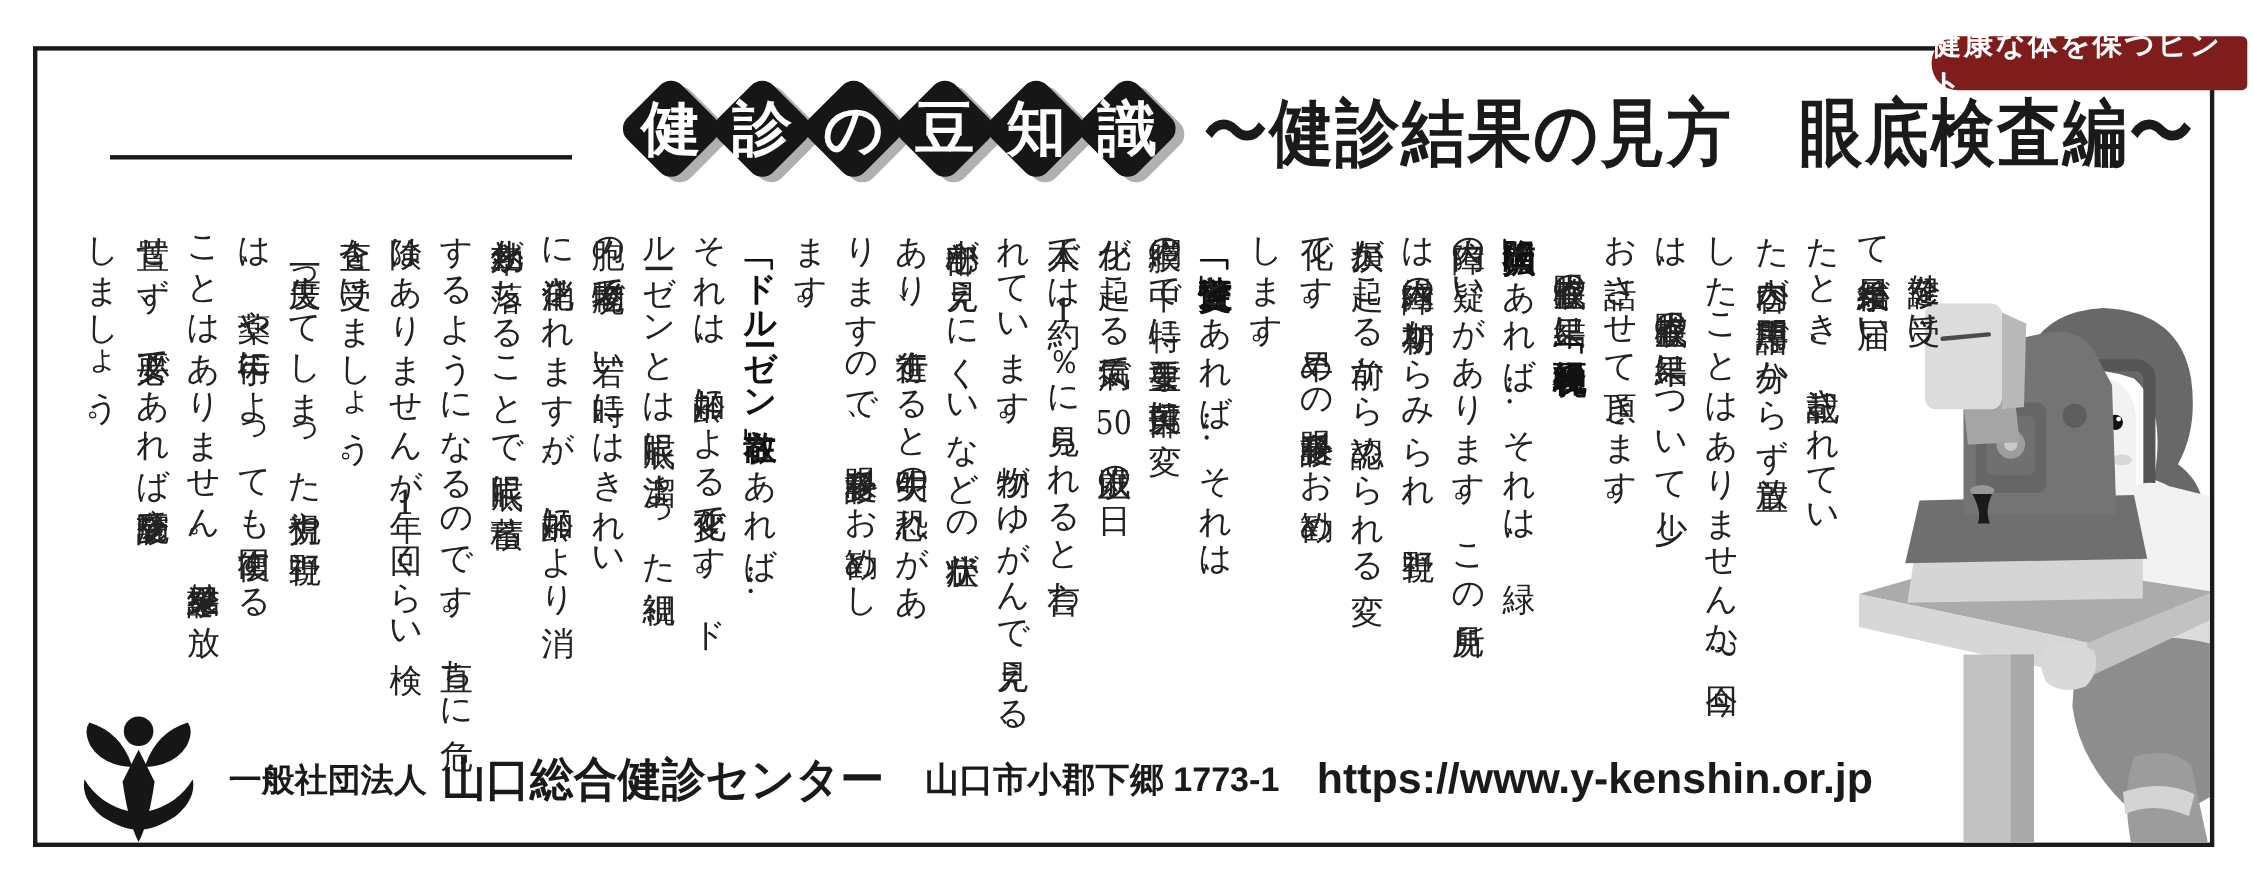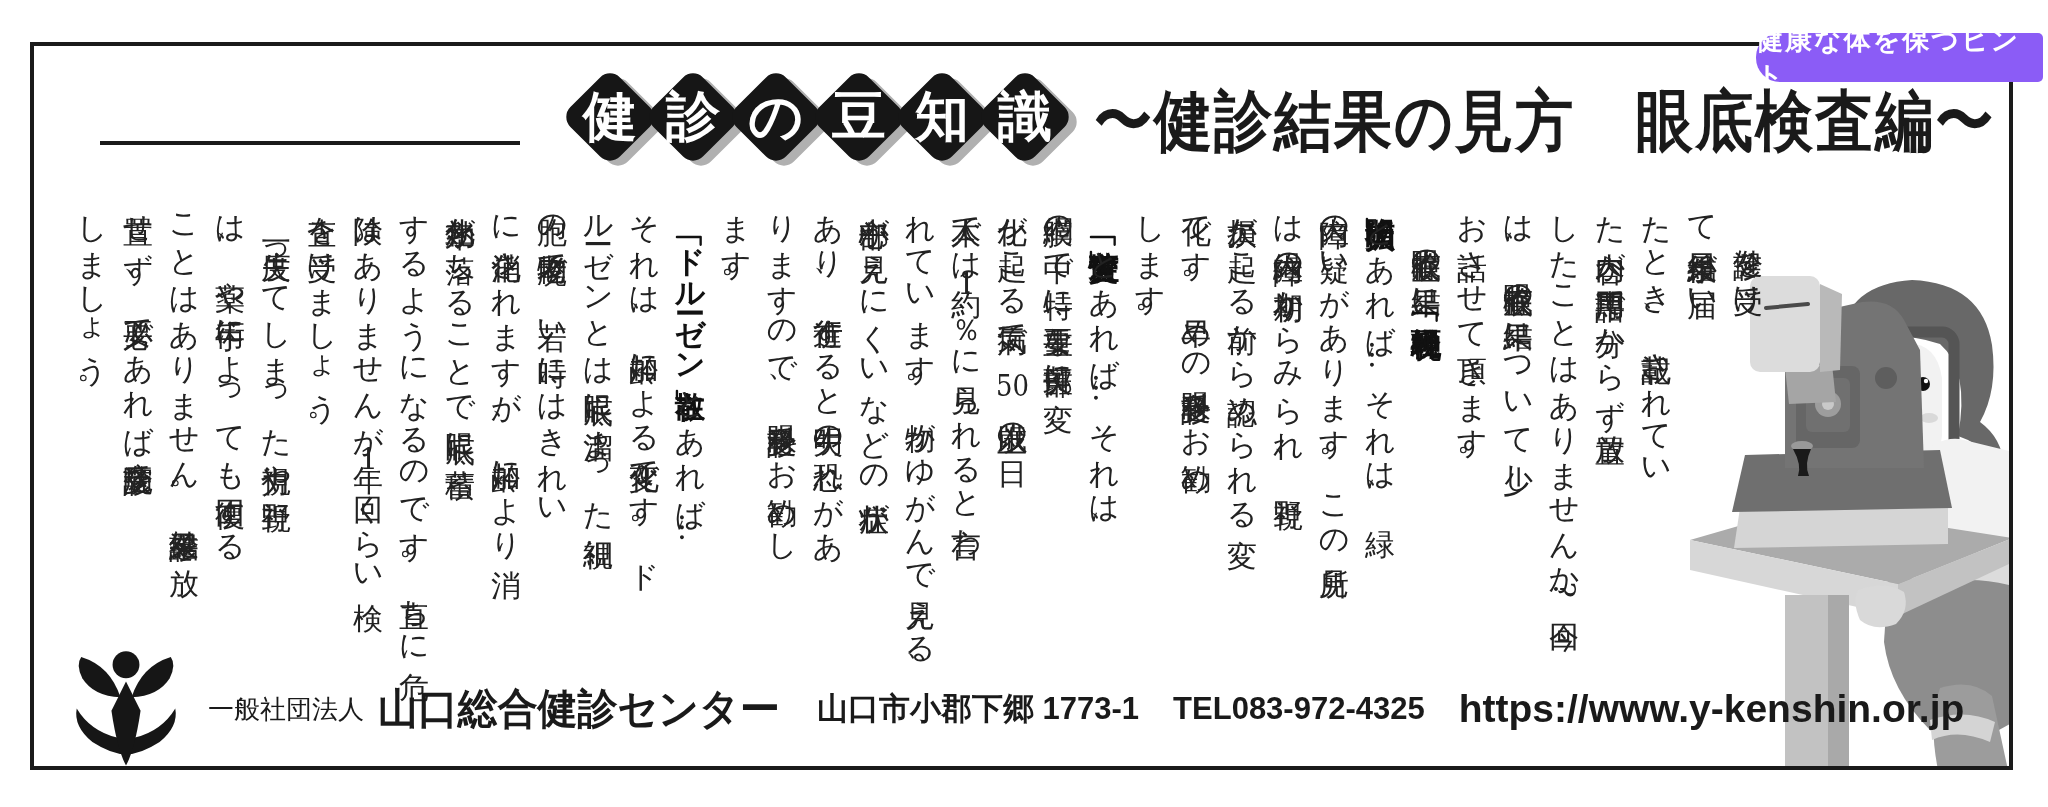--- a/index.html
+++ b/index.html
@@ -2,21 +2,21 @@
 <html><head>
 <meta charset="utf-8">
 <style>
   html,body{margin:0;padding:0;background:#fff;}
   .canvas{position:relative;width:2048px;height:807px;background:#fff;overflow:hidden;
           font-family:"Liberation Sans","DejaVu Sans",sans-serif;color:#1a1a1a;}
   
   .frame{position:absolute;left:30px;top:42px;width:1983px;height:728px;
          border:4px solid #1a1a1a;box-sizing:border-box;background:#fff;overflow:hidden;}
   
-  .badge{position:absolute;left:1756px;top:33px;width:287px;height:49px;background:#8b5cf6;
+  .badge{position:absolute;left:1756px;top:33px;width:287px;height:49px;background:#7f1d1d;
          border-radius:24px 5px 5px 24px;display:flex;align-items:center;justify-content:center;
          color:#fff;font-weight:700;font-size:27px;letter-spacing:2px;z-index:6;}
   
   .rule{position:absolute;left:100px;top:141px;width:420px;height:4px;background:#1a1a1a;z-index:5;}
   
   .diamonds{position:absolute;left:560px;top:67px;height:100px;z-index:6;}
   .dwrap{position:absolute;top:0;width:100px;height:100px;}
   .dshadow,.dblack{position:absolute;left:15px;top:15px;width:70px;height:70px;border-radius:14px;}
   .dshadow{background:#b0b0b0;transform:translate(8px,5px) rotate(45deg);}
   .dblack{background:#161616;transform:rotate(45deg);}
@@ -30,21 +30,21 @@
   .bodytext{position:absolute;left:0;top:0;z-index:4;}
   .tcol{position:absolute;top:194px;writing-mode:vertical-rl;text-orientation:mixed;
         font-family:"DejaVu Serif","Liberation Serif",serif;font-size:30px;line-height:46px;
         letter-spacing:1px;color:#222;white-space:nowrap;}
   .tcol.ind{padding-top:32px;}
   .gb{font-family:"Liberation Sans","DejaVu Sans",sans-serif;font-weight:700;color:#111;}
   .tcy{text-combine-upright:all;}
   
   .footer{position:absolute;left:70px;top:648px;height:122px;display:flex;align-items:center;z-index:5;}
   .logo{width:112px;height:118px;flex:0 0 auto;}
-  .orgtype{font-size:26px;font-weight:400;margin-left:26px;white-space:nowrap;}
+  .orgtype{font-size:30px;font-weight:700;margin-left:26px;white-space:nowrap;}
   .orgname{font-size:42px;font-weight:800;margin-left:14px;letter-spacing:0px;white-space:nowrap;
            transform:scaleX(.95);transform-origin:left center;}
   .addr{font-size:31px;font-weight:600;margin-left:16px;white-space:nowrap;text-align:right;}
   .tel{font-size:31px;font-weight:600;margin-left:34px;white-space:nowrap;}
   .url{font-size:39px;font-weight:600;margin-left:34px;white-space:nowrap;}
   
   .illus{position:absolute;left:1656px;top:204px;width:323px;height:520px;}
 </style>
 </head>
 <body>
@@ -188,17 +188,16 @@
     <svg class="logo" viewBox="0 0 100 105" xmlns="http://www.w3.org/2000/svg">
       <circle cx="50" cy="13" r="12" fill="#161616"></circle>
       <path d="M10,6 Q36,14 45,42 Q21,41 11,25 Q5,13 10,6 Z" fill="#161616"></path>
       <path d="M90,6 Q64,14 55,42 Q79,41 89,25 Q95,13 90,6 Z" fill="#161616"></path>
       <path d="M6,52 Q18,72 42,78 L58,78 Q82,72 94,52 Q97,68 80,82 Q63,93 50,93 Q37,93 20,82 Q3,68 6,52 Z" fill="#161616"></path>
       <path d="M50,28 L63,54 Q58,88 50,103 Q42,88 37,54 Z" fill="#161616"></path>
     </svg>
     <span class="orgtype">一般社団法人</span>
     <span class="orgname">山口総合健診センター</span>
     <span class="addr">山口市小郡下郷 1773-1</span>
-    <span class="tel">TEL083-972-4325</span>
     <span class="url">https://www.y-kenshin.or.jp</span>
   </div>
 
 </div>
 
 </body></html>

